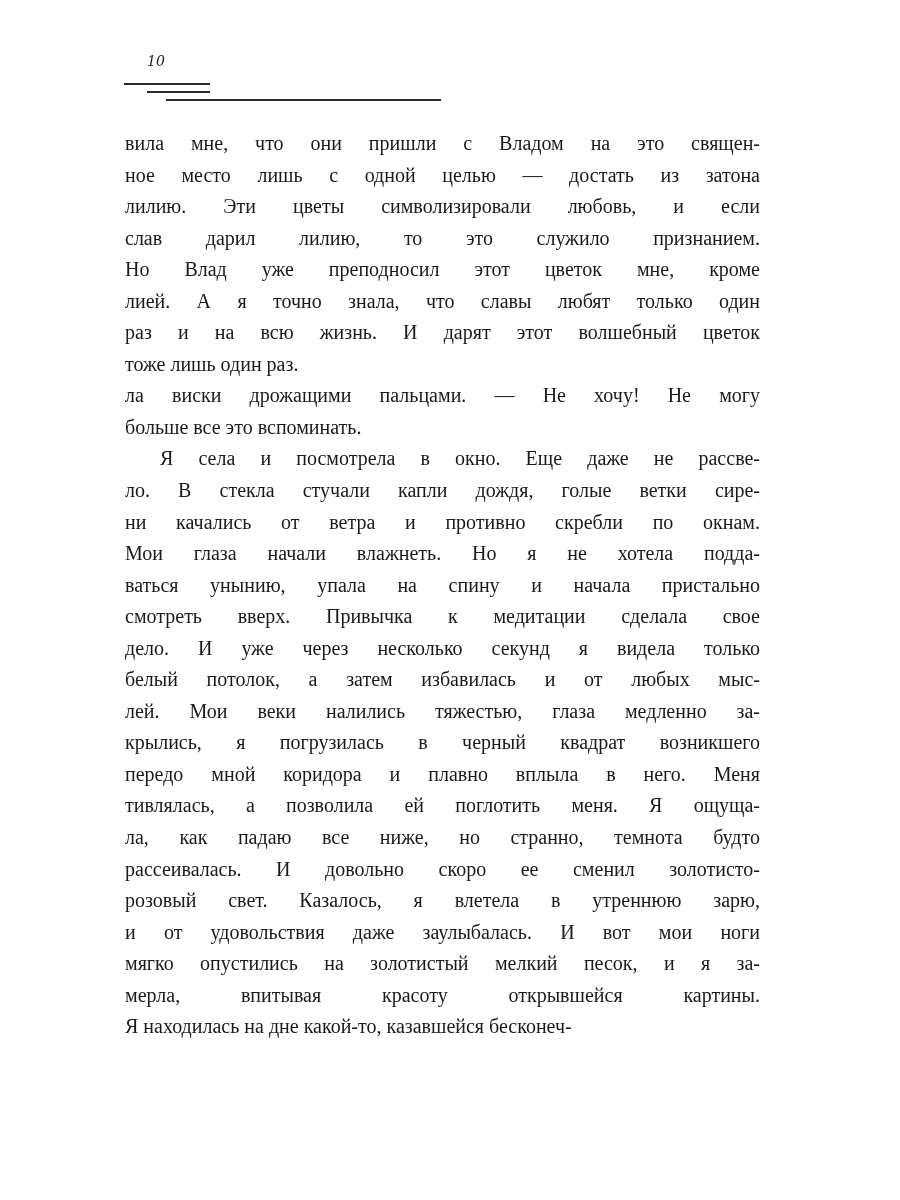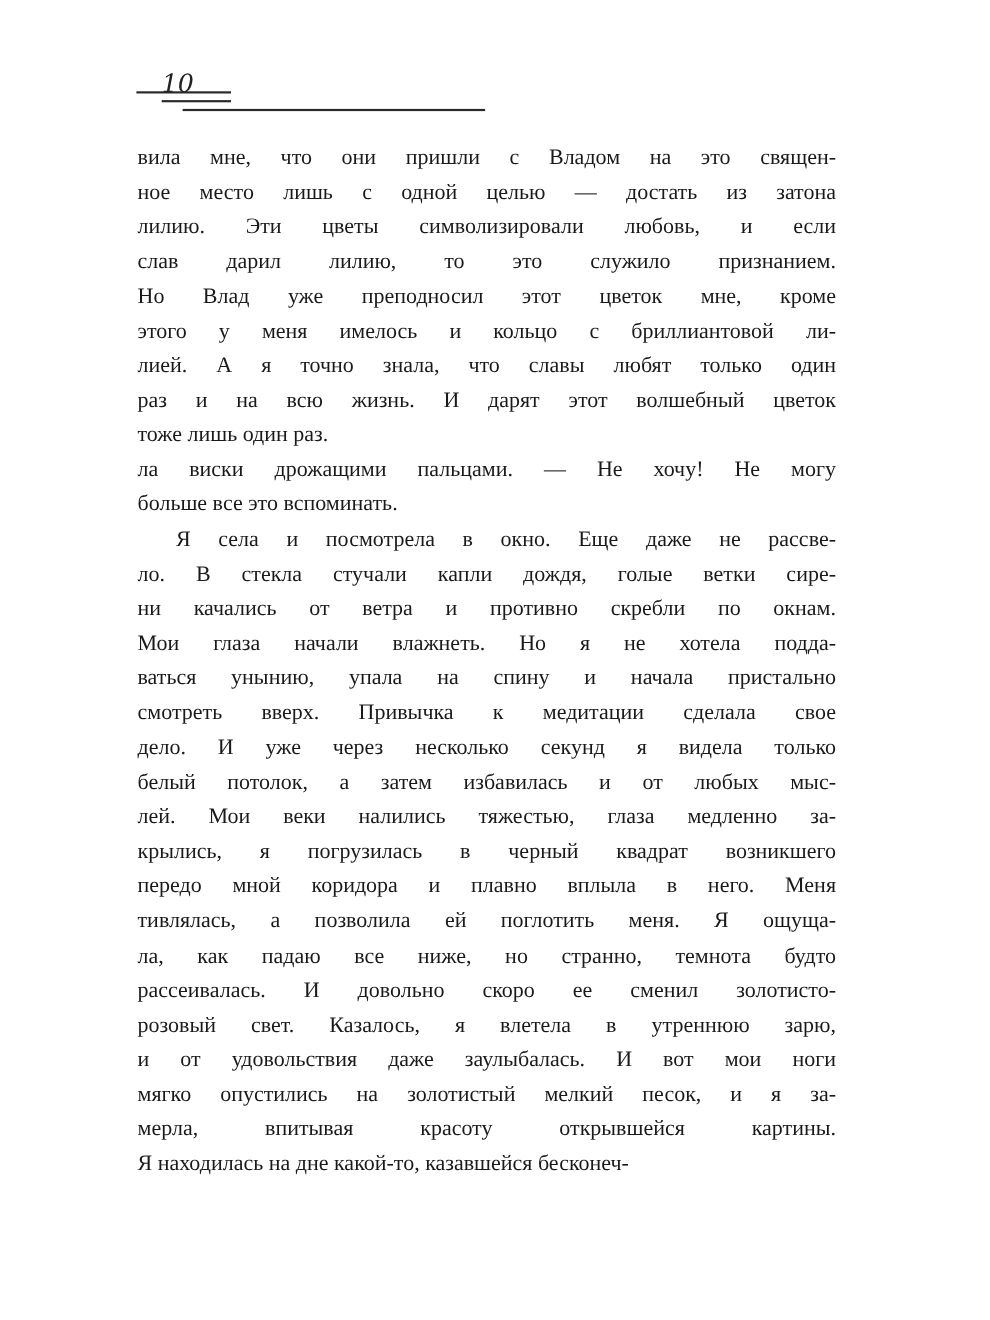--- a/index.html
+++ b/index.html
@@ -1,20 +1,20 @@
 <!DOCTYPE html>
 <html><head>
 <meta charset="utf-8">
 <style>
   html, body { margin: 0; padding: 0; background: #ffffff; }
   body { width: 900px; height: 1200px; position: relative; overflow: hidden; }
   .page-number {
-    position: absolute; left: 147px; top: 64px;
+    position: absolute; left: 147px; top: 53px;
     font-family: "DejaVu Serif", serif; font-style: italic;
-    font-size: 23px; color: #222; letter-spacing: 0;
+    font-size: 14px; color: #222; letter-spacing: 0;
   }
   .rule { position: absolute; height: 2px; background: #2a2a2a; }
   .rule-1 { left: 124px; top: 83px; width: 86px; }
   .rule-2 { left: 147px; top: 91px; width: 63px; }
   .rule-3 { left: 166px; top: 99px; width: 275px; height: 2px; }
   .text-block {
     position: absolute; left: 125px; top: 128px; width: 635px;
     font-family: "Liberation Serif", serif;
     font-size: 20px; line-height: 31.55px; color: #1a1a1a;
   }
@@ -31,21 +31,20 @@
   <div class="rule rule-2"></div>
   <div class="rule rule-3"></div>
 
   <div class="text-block" id="text-block">
       <div>
         <span class="line">вила мне, что они пришли с Владом на это священ-</span>
         <span class="line">ное место лишь с одной целью — достать из затона</span>
         <span class="line">лилию. Эти цветы символизировали любовь, и если</span>
         <span class="line">слав дарил лилию, то это служило признанием.</span>
         <span class="line">Но Влад уже преподносил этот цветок мне, кроме</span>
-        <span class="line">этого у меня имелось и кольцо с бриллиантовой ли-</span>
         <span class="line">лией. А я точно знала, что славы любят только один</span>
         <span class="line">раз и на всю жизнь. И дарят этот волшебный цветок</span>
         <span class="line last">тоже лишь один раз.</span>
       </div>
       <div>
         <span class="line">ла виски дрожащими пальцами. — Не хочу! Не могу</span>
         <span class="line last">больше все это вспоминать.</span>
       </div>
       <div>
         <span class="line indent">Я села и посмотрела в окно. Еще даже не рассве-</span>

